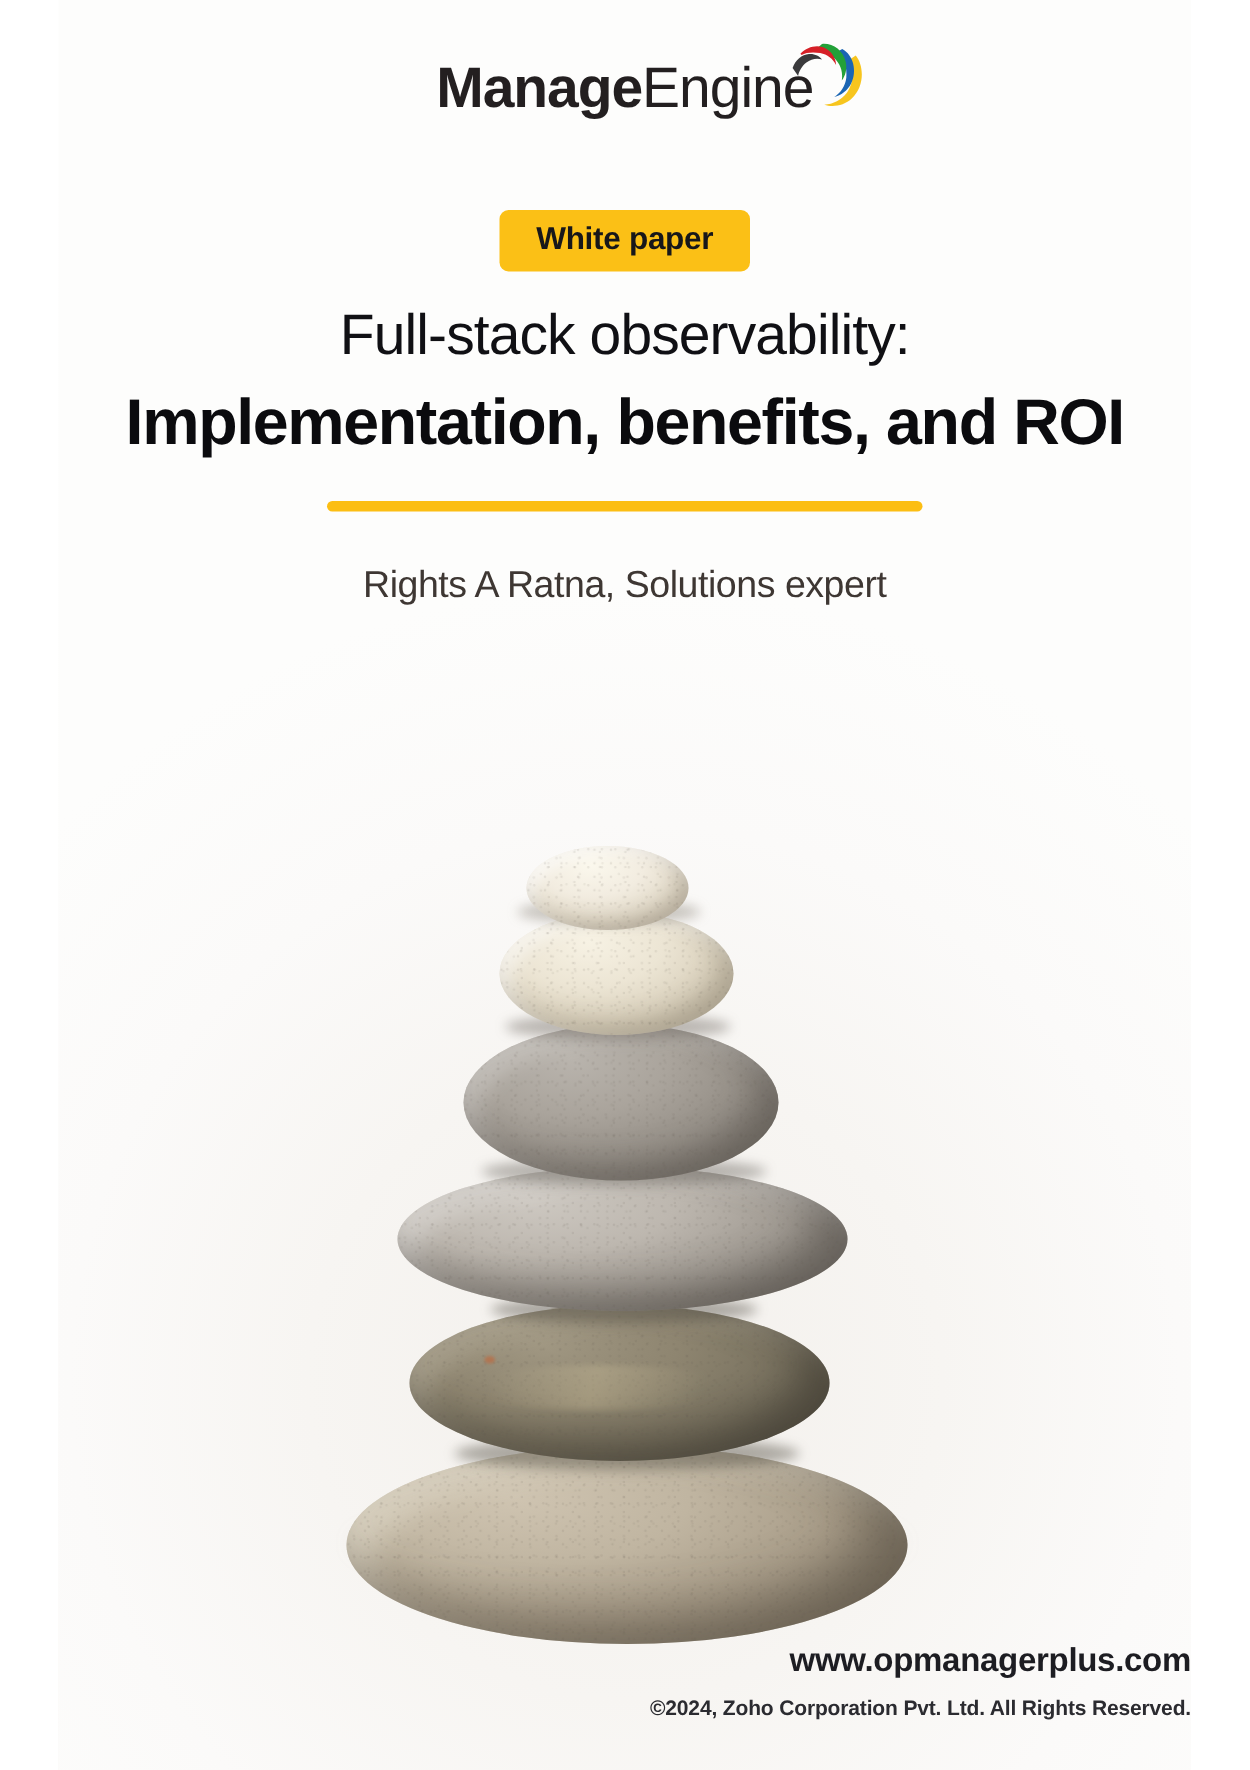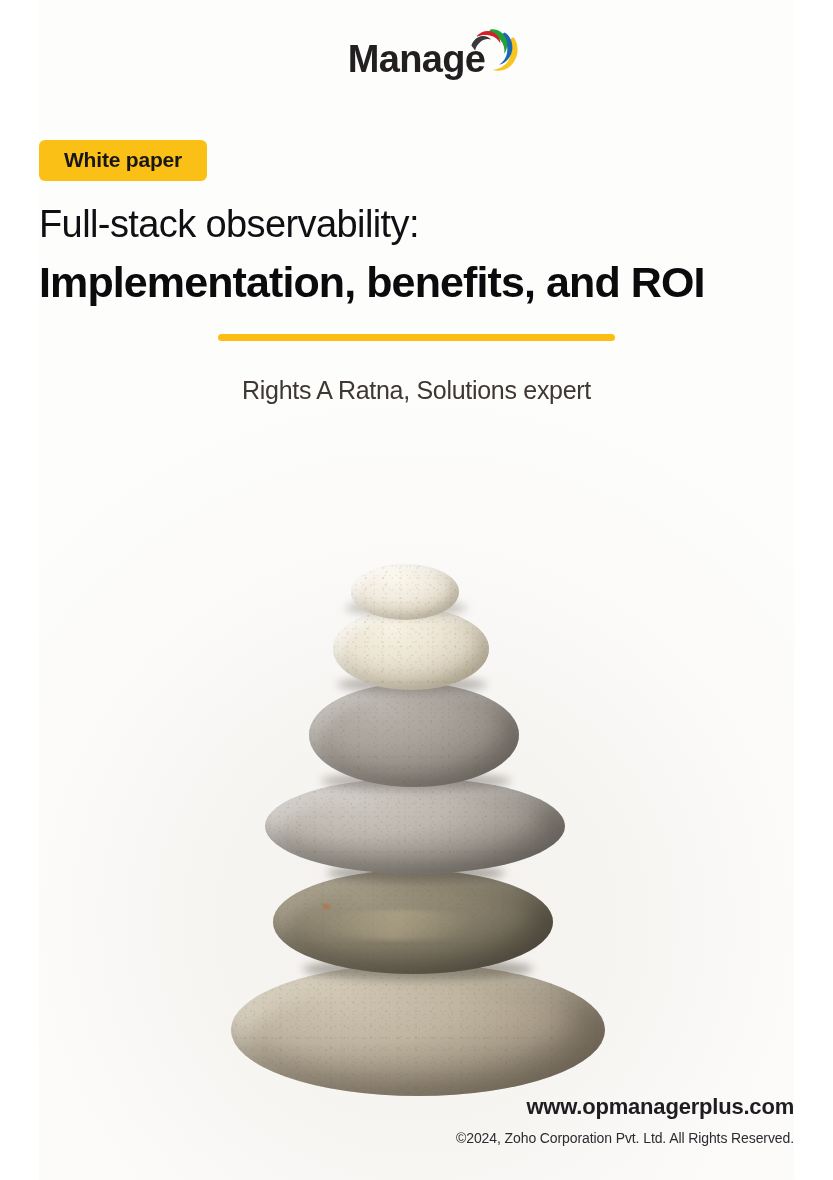--- a/index.html
+++ b/index.html
@@ -58,39 +58,40 @@
     height: 50px;
   }
 
   
   .badge-row {
     position: absolute;
     top: 140px;
     left: 0;
     right: 0;
     display: flex;
+    justify-content: center;
   }
   .badge {
     background: #fbc016;
     color: #17171a;
     font-size: 21px;
     font-weight: 700;
     letter-spacing: -0.2px;
     padding: 9px 25px 11px 25px;
     border-radius: 6px;
     line-height: 1;
   }
 
   
   .title-block {
     position: absolute;
     top: 203px;
     left: 0;
     right: 0;
-    text-align: left;
+    text-align: center;
   }
   .title-line-1 {
     font-size: 38px;
     font-weight: 400;
     color: #101014;
     letter-spacing: -0.6px;
     line-height: 1.15;
     margin: 0;
   }
   .title-line-2 {
@@ -274,35 +275,36 @@
   }
   .site {
     font-size: 22px;
     font-weight: 600;
     color: #1d1d22;
     letter-spacing: -0.2px;
     margin: 0 0 10px 0;
   }
   .copyright {
     font-size: 14px;
-    font-weight: 400;
+    font-weight: 700;
     color: #2b2b30;
     letter-spacing: -0.1px;
     margin: 0;
     padding-left: 48px;
   }
 </style>
 </head>
 <body>
 
 <div class="page">
 
   <div class="logo-wrap">
     <div class="logo">
       <span class="logo-manage">Manage</span>
+        <span class="logo-engine">Engine</span>
       <span class="logo-swirl">
         <svg viewBox="0 0 52 50" width="52" height="50" aria-hidden="true">
 
           <path d="M46.5 9 C52.5 16.5 52 30 44 37.5 C38.5 42.7 31 43.6 25.5 41.8 C31.5 41.4 37 38.6 40.6 33.8 C45.2 27.6 45.6 17.2 43 11.4 Z" fill="#f7c51e"></path>
 
           <path d="M37.5 4.6 C45 8.5 47.5 19.5 43.5 27.5 C41.1 32.4 36.6 35.7 32.2 36.7 C36.6 33.7 39.6 29.3 40.2 23.8 C40.9 17.3 38.7 10.2 34.8 6.2 Z" fill="#1b66b3"></path>
 
           <path d="M24 1.3 C31 0.6 38 5.4 39.8 13.2 C40.9 17.9 39.6 22.6 37.2 25.7 C38 20.9 36.8 16 33.5 12.2 C30.2 8.4 25.4 5.1 20.6 4.4 Z" fill="#23a138"></path>
 
           <path d="M9.6 7.9 C14.5 2.7 22.2 1.2 27.6 5 C31.4 7.6 33.3 11.7 33.4 15.4 C31.3 11.3 27.6 8.3 22.8 7.4 C18.2 6.5 13.3 6.9 10.4 8.6 Z" fill="#d62027"></path>

